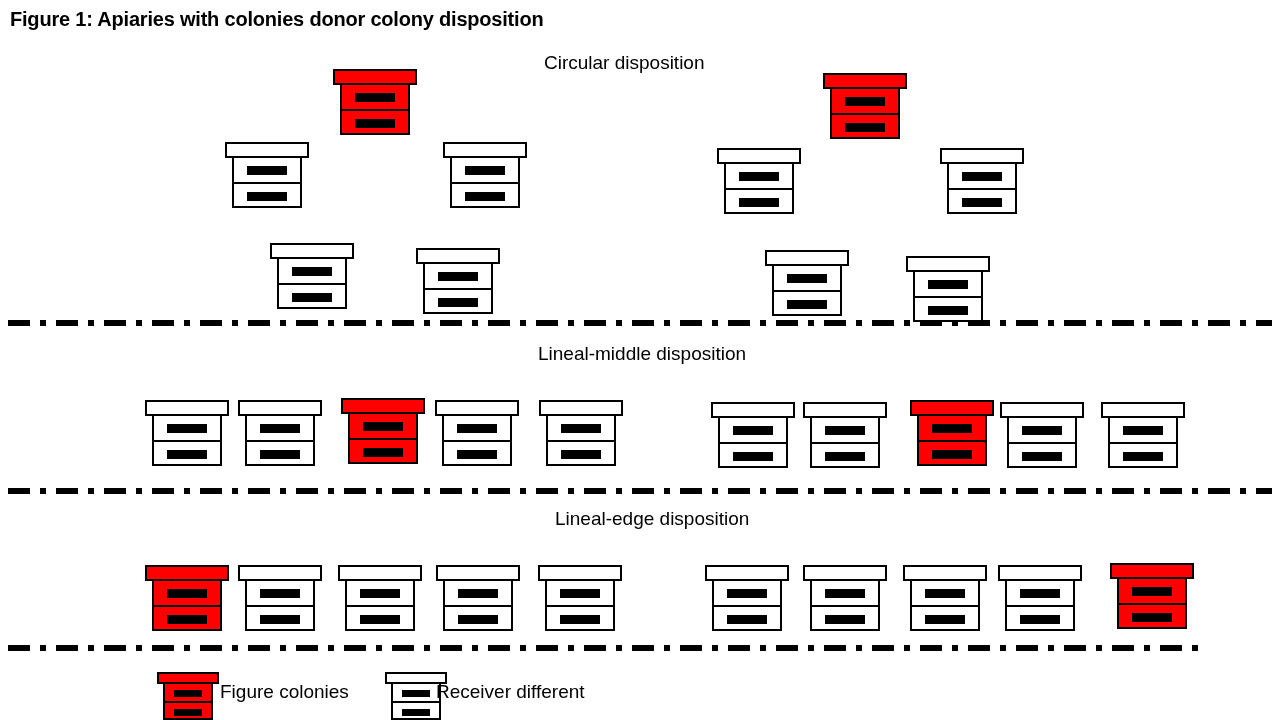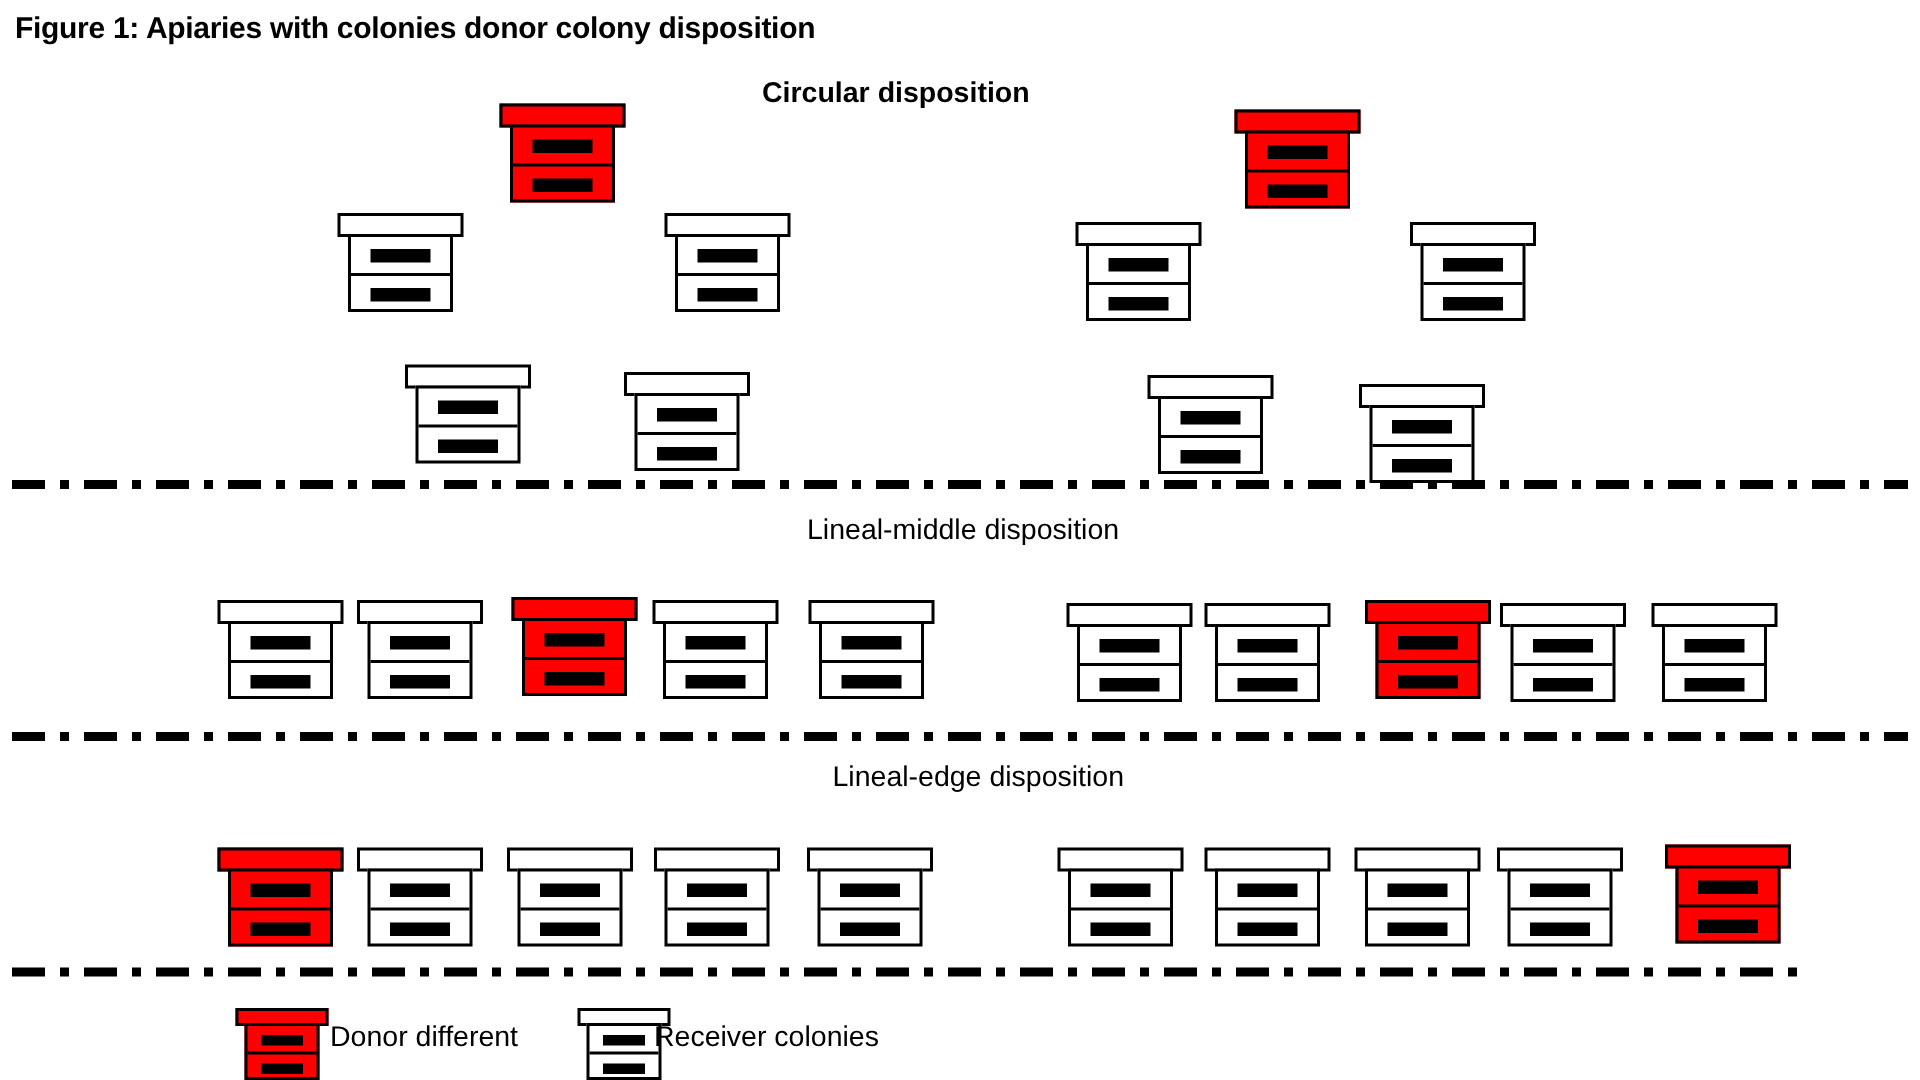--- a/index.html
+++ b/index.html
@@ -131,21 +131,21 @@
   .legend-hive .body .slot.s1 { top: 6px; }
   .legend-hive .body .slot.s2 { top: 25px; }
   .legend-hive.donor .lid, .legend-hive.donor .body { background: #FF0000; }
 </style>
 </head>
 <body>
 
 <div id="figure-title">Figure 1: Apiaries with colonies donor colony disposition</div>
 
 <div id="sections-root">
-    <div class="section-heading" style="left: 508px; top: 52px; font-weight: bold;">Circular disposition</div>
+    <div class="section-heading" style="left: 544px; top: 52px;">Circular disposition</div>
     <div>
       <div class="hive lid-right donor" style="left: 333px; top: 69px;">
         <div class="lid"></div>
         <div class="body">
           <div class="mid"></div>
           <div class="slot s1"></div>
           <div class="slot s2"></div>
         </div>
       </div>
       <div class="hive lid-left" style="left: 232px; top: 142px;">
@@ -401,26 +401,26 @@
 <div id="legend">
     <div class="legend-item">
       <div class="legend-hive donor" style="left: 157px; top: 672px;">
         <div class="lid"></div>
         <div class="body">
           <div class="mid"></div>
           <div class="slot s1"></div>
           <div class="slot s2"></div>
         </div>
       </div>
-      <div class="legend-label" style="left: 220px; top: 681px;">Donor different</div>
+      <div class="legend-label" style="left: 220px; top: 681px;">Figure colonies</div>
     </div>
     <div class="legend-item">
       <div class="legend-hive" style="left: 385px; top: 672px;">
         <div class="lid"></div>
         <div class="body">
           <div class="mid"></div>
           <div class="slot s1"></div>
           <div class="slot s2"></div>
         </div>
       </div>
-      <div class="legend-label" style="left: 436px; top: 681px;">Receiver colonies</div>
+      <div class="legend-label" style="left: 436px; top: 681px;">Receiver different</div>
     </div>
   </div>
 
 </body></html>

